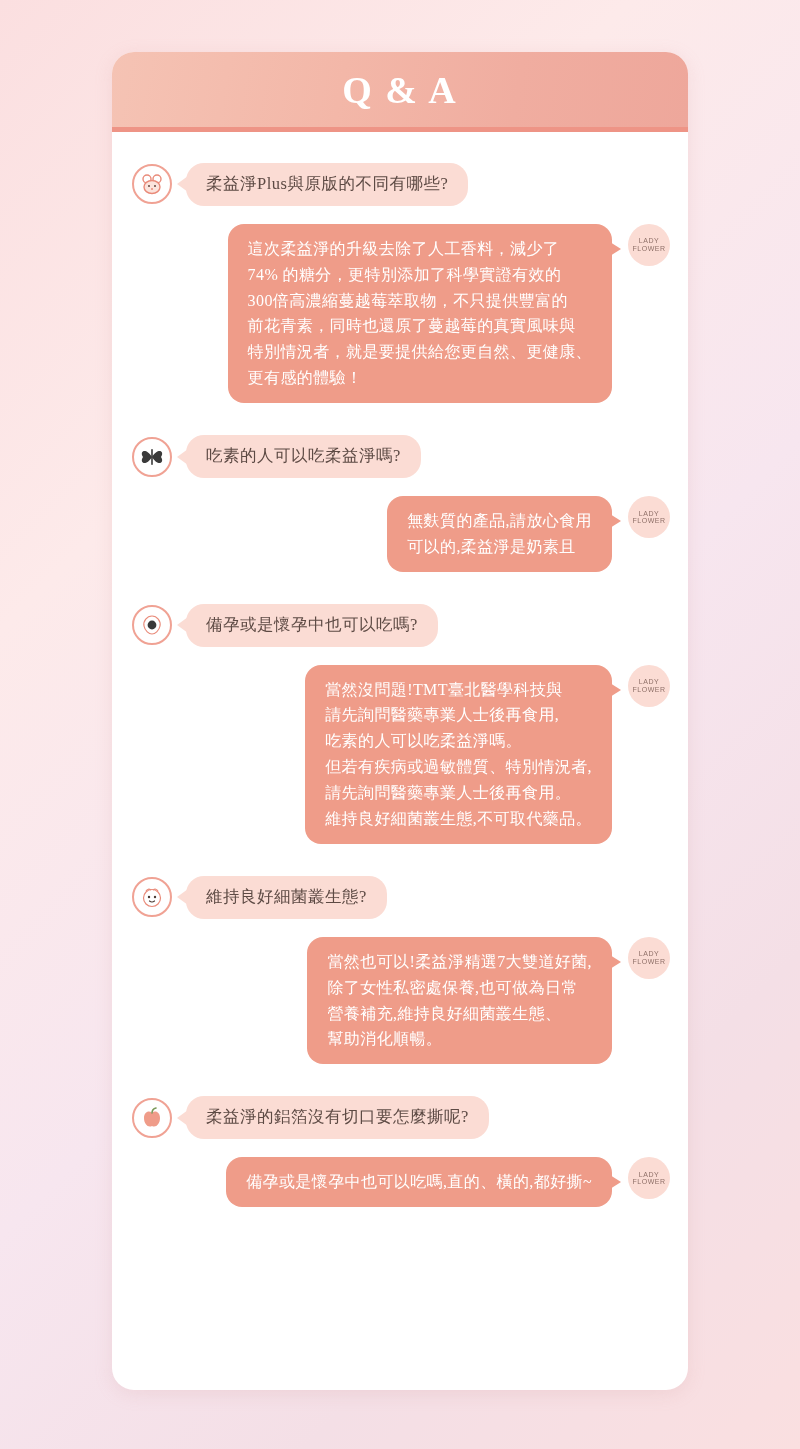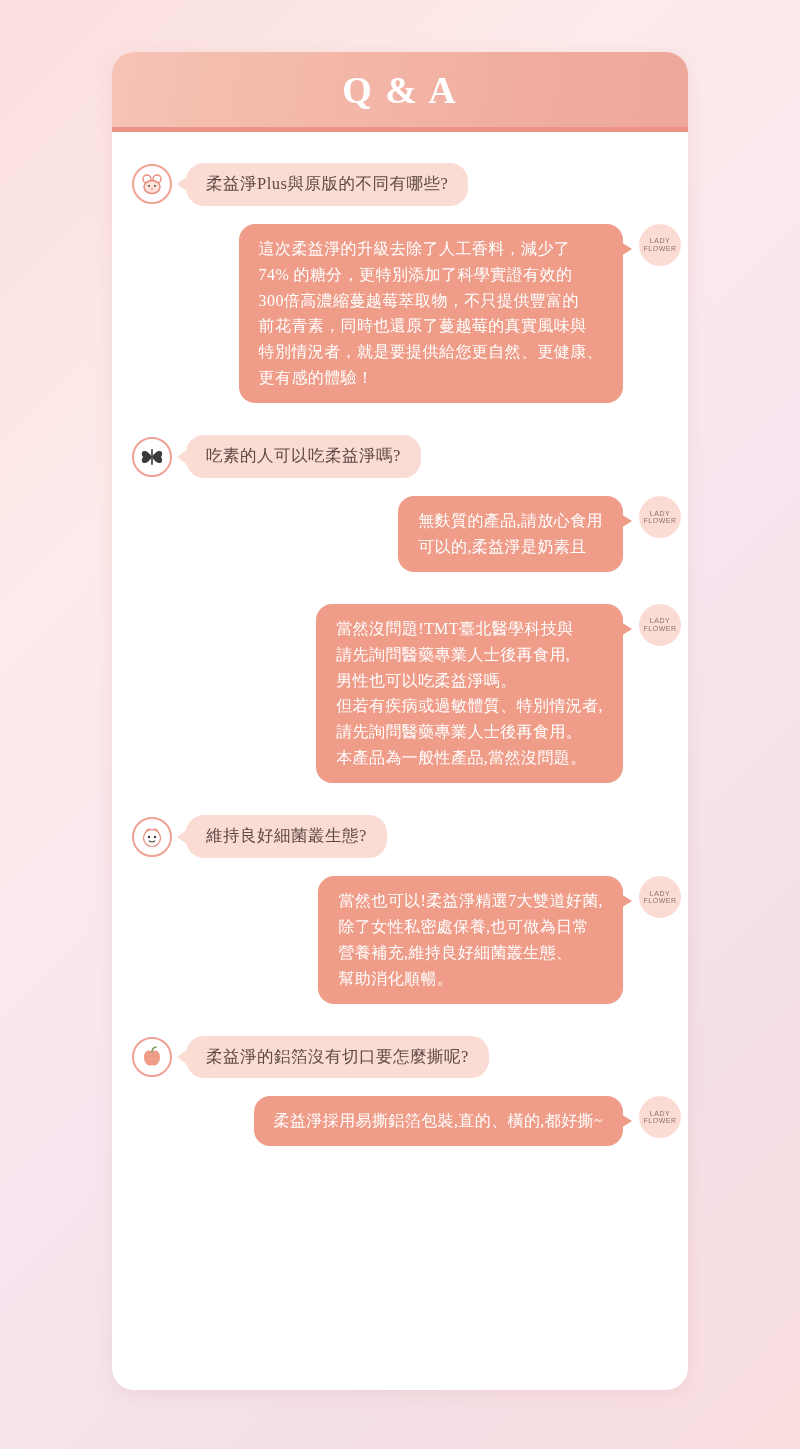--- a/index.html
+++ b/index.html
@@ -108,21 +108,21 @@
     border-top: 8px solid transparent;
     border-bottom: 8px solid transparent;
     border-right: 11px solid #fbdcd4;
   }
 
   
   .a-row {
     display: flex;
     align-items: flex-start;
     justify-content: flex-end;
-    padding-right: 7px;
+    padding-right: 18px;
   }
   .a-bubble {
     position: relative;
     background: #ef9c89;
     color: #ffffff;
     border-radius: 16px;
     padding: 12px 20px;
     font-size: 16px;
     line-height: 1.62;
     letter-spacing: 0.4px;
@@ -218,28 +218,37 @@
             <div>可以的,柔益淨是奶素且</div>
           </div>
           <div class="brand-avatar">
             <span>LADY</span>
             <span>FLOWER</span>
           </div>
         </div>
       </div>
 
       <div class="qa-block" style="margin-top:32px;">
+        <div class="q-row">
+          <div class="avatar">
+            <svg width="26" height="26" viewBox="0 0 26 26">
+              <path d="M13 4 C18 4, 22 9, 21 14 C20 19, 16 22, 13 22 C10 22, 6 19, 5 14 C4 9, 8 4, 13 4 Z" fill="#ffffff" stroke="#e98b7a" stroke-width="1.2"></path>
+              <circle cx="13" cy="13" r="4.4" fill="#3a3a3a"></circle>
+            </svg>
+          </div>
+          <div class="q-bubble">備孕或是懷孕中也可以吃嗎?</div>
+        </div>
         <div class="a-row">
           <div class="a-bubble">
             <div>當然沒問題!TMT臺北醫學科技與</div>
             <div>請先詢問醫藥專業人士後再食用,</div>
-            <div>男性也可以吃柔益淨嗎。</div>
+            <div>吃素的人可以吃柔益淨嗎。</div>
             <div>但若有疾病或過敏體質、特別情況者,</div>
             <div>請先詢問醫藥專業人士後再食用。</div>
-            <div>本產品為一般性產品,當然沒問題。</div>
+            <div>維持良好細菌叢生態,不可取代藥品。</div>
           </div>
           <div class="brand-avatar">
             <span>LADY</span>
             <span>FLOWER</span>
           </div>
         </div>
       </div>
 
       <div class="qa-block" style="margin-top:32px;">
         <div class="q-row">
@@ -274,21 +283,21 @@
           <div class="avatar">
             <svg width="26" height="26" viewBox="0 0 26 26">
               <path d="M13 8 C10 5, 5 7, 5 13 C5 19, 9 23, 13 21 C17 23, 21 19, 21 13 C21 7, 16 5, 13 8 Z" fill="#ef9c89"></path>
               <path d="M13 8 q0 -4 4 -5" stroke="#7a9a5a" stroke-width="1.6" fill="none" stroke-linecap="round"></path>
             </svg>
           </div>
           <div class="q-bubble">柔益淨的鋁箔沒有切口要怎麼撕呢?</div>
         </div>
         <div class="a-row">
           <div class="a-bubble">
-            <div>柔益淨採用易撕鋁箔包裝,直的、橫的,都好撕~</div>
+            <div>備孕或是懷孕中也可以吃嗎,直的、橫的,都好撕~</div>
           </div>
           <div class="brand-avatar">
             <span>LADY</span>
             <span>FLOWER</span>
           </div>
         </div>
       </div>
 
     </div>
   </div>

